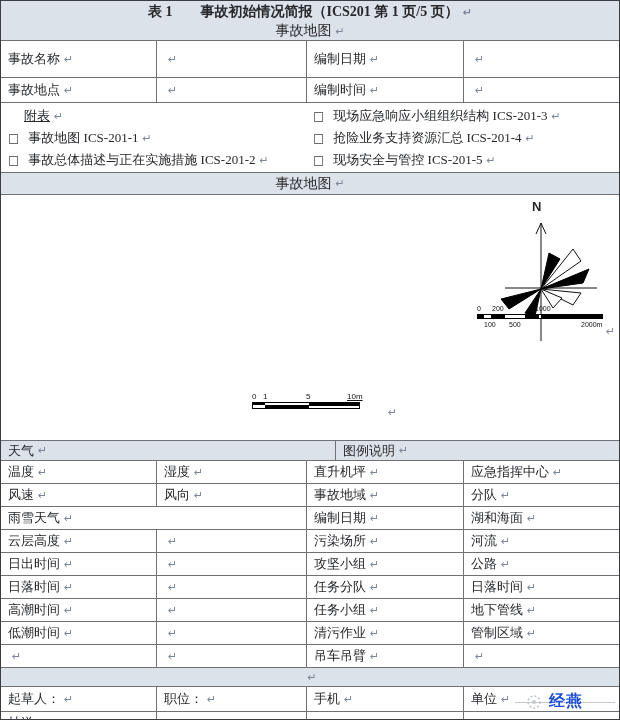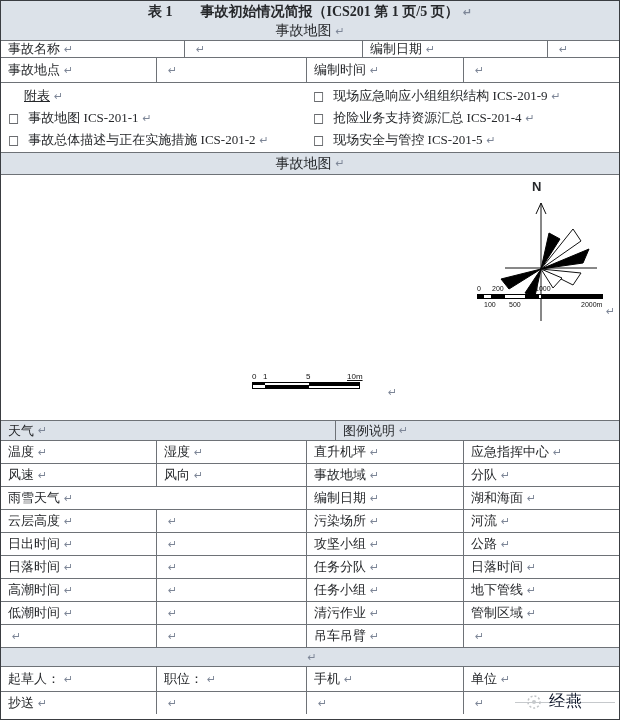--- a/index.html
+++ b/index.html
@@ -33,35 +33,35 @@
   .abs { position:absolute; }
   .tiny { font-family:"Liberation Sans","DejaVu Sans",sans-serif; font-size:7px; color:#111; line-height:1; }
   .scale-title { width:100%; text-align:center; font-size:14px; }
   .bs-bar { position:relative; height:5px; background:#000; }
   .bs-bar .gap { position:absolute; top:1px; bottom:1px; background:#fff; }
   .ss-bar { position:relative; height:7px; border:1px solid #000; background:#fff; }
   .ss-bar .seg { position:absolute; background:#000; }
   
   .wm { position:absolute; right:4px; top:688px; width:100px; height:26px; color:#b6b9bd; }
   .wm-line { position:absolute; left:0; right:0; top:13px; border-top:1px solid #c6c9cc; }
-  .wm-text { position:absolute; left:34px; top:2px; font-size:16px; font-weight:normal; letter-spacing:1px; color:#0f172a; }
+  .wm-text { position:absolute; left:34px; top:2px; font-size:16px; font-weight:bold; letter-spacing:1px; color:#1d4ed8; }
   .wm-icon { position:absolute; left:10px; top:4px; }
   .grid-row { height:23px; }
 </style>
 </head>
 <body>
 
 <div class="sheet">
 
   <div class="header-band band">
     <div class="line title"><span>表 1　　事故初始情况简报（ICS201 第 1 页/5 页）</span><span class="ret">↵</span></div>
     <div class="line"><span>事故地图</span><span class="ret">↵</span></div>
   </div>
 
-  <div class="row" style="height:17px;gap:28px;">
+  <div class="row" style="height:37px;">
     <div class="cell c1">
         <span class="t">事故名称</span>
         <span class="ret">↵</span>
       </div>
     <div class="cell c2 bl">
         <span class="t"></span>
         <span class="ret">↵</span>
       </div>
     <div class="cell c3 bl">
         <span class="t">编制日期</span>
@@ -104,21 +104,21 @@
         </div>
       <div class="line">
           <span class="chk">□</span>
           <span class="t">事故总体描述与正在实施措施 ICS-201-2</span>
           <span class="ret">↵</span>
         </div>
     </div>
     <div class="col c4 bl">
       <div class="line">
           <span class="chk">□</span>
-          <span class="t">现场应急响应小组组织结构 ICS-201-9</span>
+          <span class="t">现场应急响应小组组织结构 ICS-201-3</span>
           <span class="ret">↵</span>
         </div>
       <div class="line">
           <span class="chk">□</span>
           <span class="t">抢险业务支持资源汇总 ICS-201-4</span>
           <span class="ret">↵</span>
         </div>
       <div class="line">
           <span class="chk">□</span>
           <span class="t">现场安全与管控 ICS-201-5</span>

